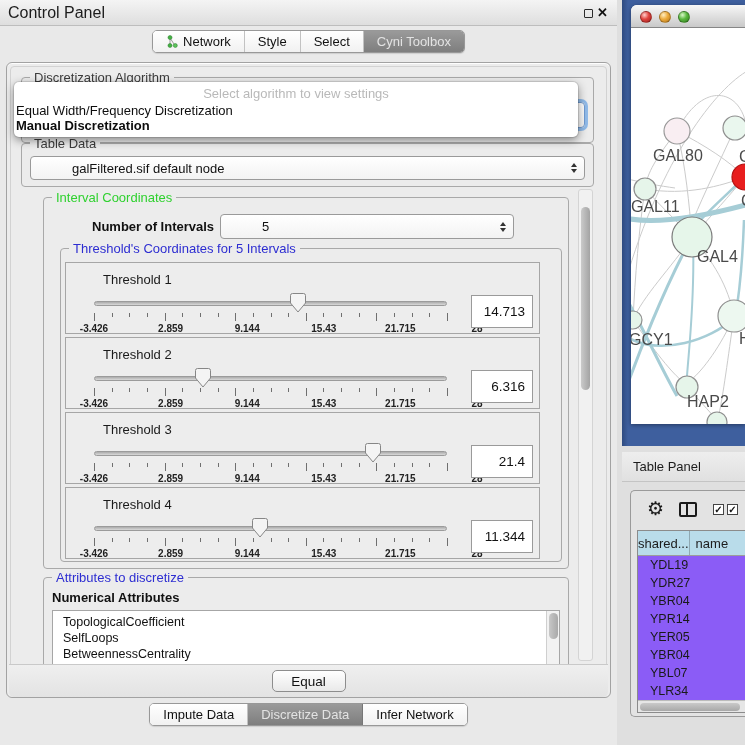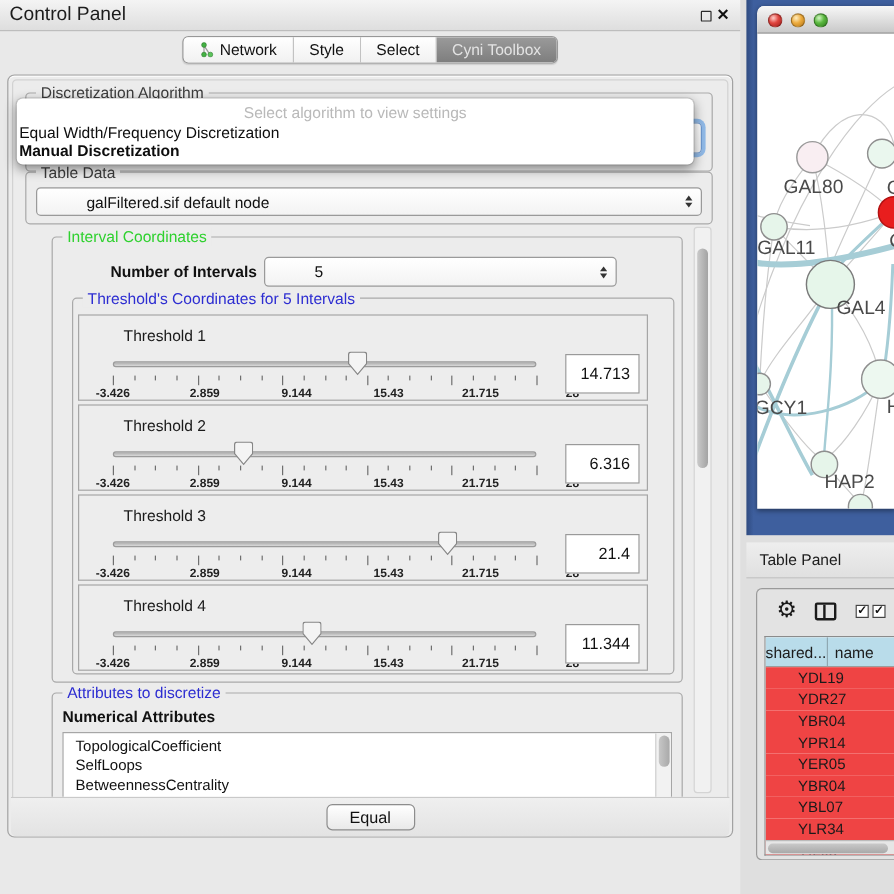--- a/index.html
+++ b/index.html
@@ -113,21 +113,21 @@
   .split-icon::after { content:""; position:absolute; left:5px; top:0; bottom:0; width:2px; background:#1a1a1a; }
   .cb { position:absolute; top:13px; width:11px; height:11px; border:1px solid #444; background:#fff;
     font-size:10px; line-height:9px; text-align:center; color:#111; font-weight:bold; }
   .cb1 { left:82px; } .cb2 { left:96px; }
 
   .tp-table { position:absolute; left:6px; top:39px; width:109px; height:183px; background:#fff; border:1px solid #8b8b8b; border-right:none; overflow:hidden; }
   .tp-head { display:flex; height:25px; border-bottom:1px solid #9c9c9c; }
   .tp-head .h1 { width:84px; background:#b9dcea; border-right:1px solid #8fa8b2; font-size:13px; color:#1c1c1c;
     display:flex; align-items:center; justify-content:center; }
   .tp-head .h2 { flex:0 0 150px; background:#b9dcea; font-size:13px; color:#1c1c1c; display:flex; align-items:center; padding-left:6px; }
-  .tp-row { display:flex; height:18px; background:#ef4444;padding-left:15px; }
+  .tp-row { display:flex; height:18px; background:#8b5cf6; }
   .tp-row .c1 { width:84px; padding-left:8px; font-size:12.5px; line-height:18px; white-space:nowrap; overflow:hidden; }
   .tp-row .c2 { flex:0 0 150px; padding-left:4px; font-size:12.5px; line-height:18px; white-space:nowrap; overflow:hidden; }
   .tp-hscroll { position:absolute; left:0; right:0; bottom:0; height:12px; background:#e6e6e6; border-top:1px solid #bbb; }
   .tp-hscroll .hthumb { position:absolute; left:2px; top:2px; height:8px; width:100px; border-radius:4px;
     background:linear-gradient(#c9c9c9,#a8a8a8); }
 </style>
 </head>
 <body>
 
 <div id="control-panel">
@@ -388,20 +388,33 @@
 
     <div class="main-vscroll">
         <div class="vthumb"></div>
       </div>
 
     <div class="apply-bar">
       <button class="apply-btn">Equal</button>
     </div>
   </div>
 
+  <div class="bottom-tabbar">
+    <div class="seg" id="bottom-tabs">
+        <div class="seg-item">
+          <span>Impute Data</span>
+        </div>
+        <div class="seg-item sel">
+          <span>Discretize Data</span>
+        </div>
+        <div class="seg-item">
+          <span>Infer Network</span>
+        </div>
+      </div>
+  </div>
 
   <div class="popup">
     <div class="ph">Select algorithm to view settings</div>
     <div id="popup-options">
         <div class="opt">Equal Width/Frequency Discretization</div>
         <div class="opt bold">Manual Discretization</div>
       </div>
   </div>
 </div>
 

